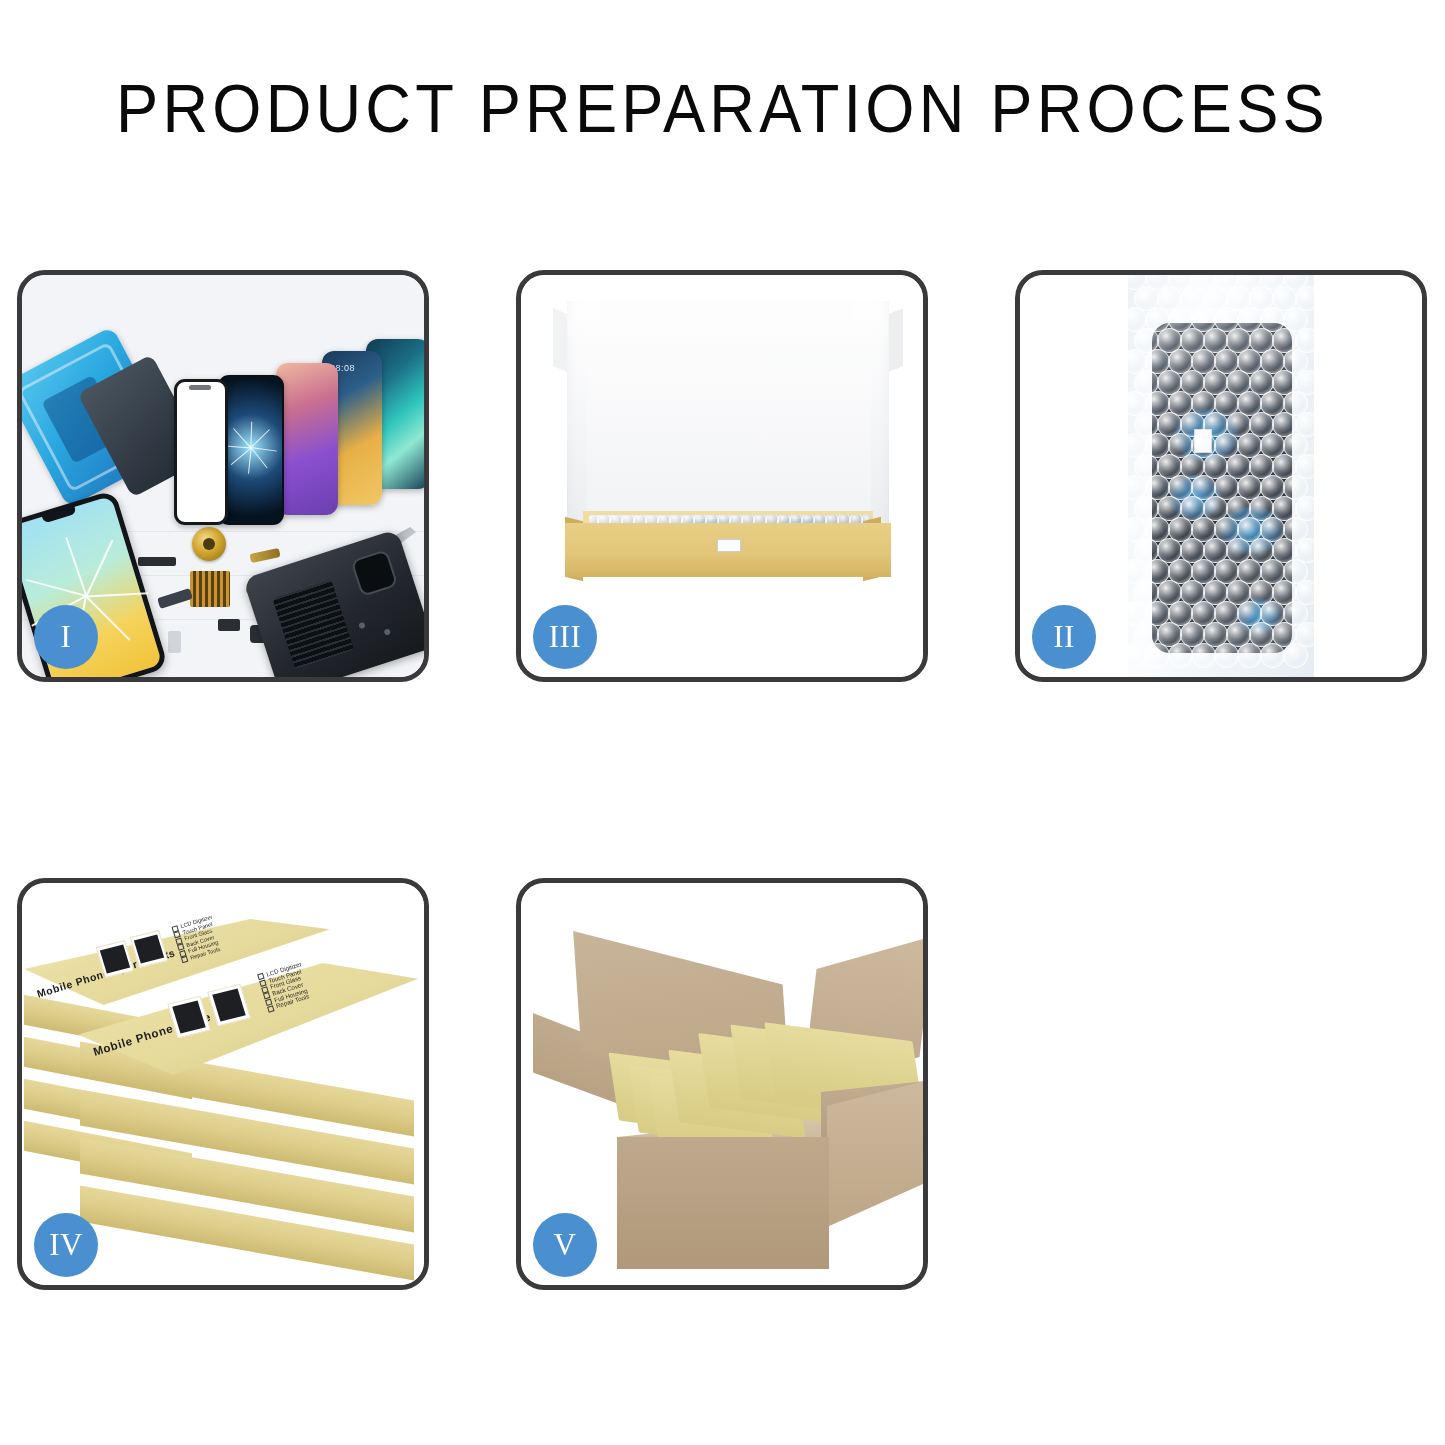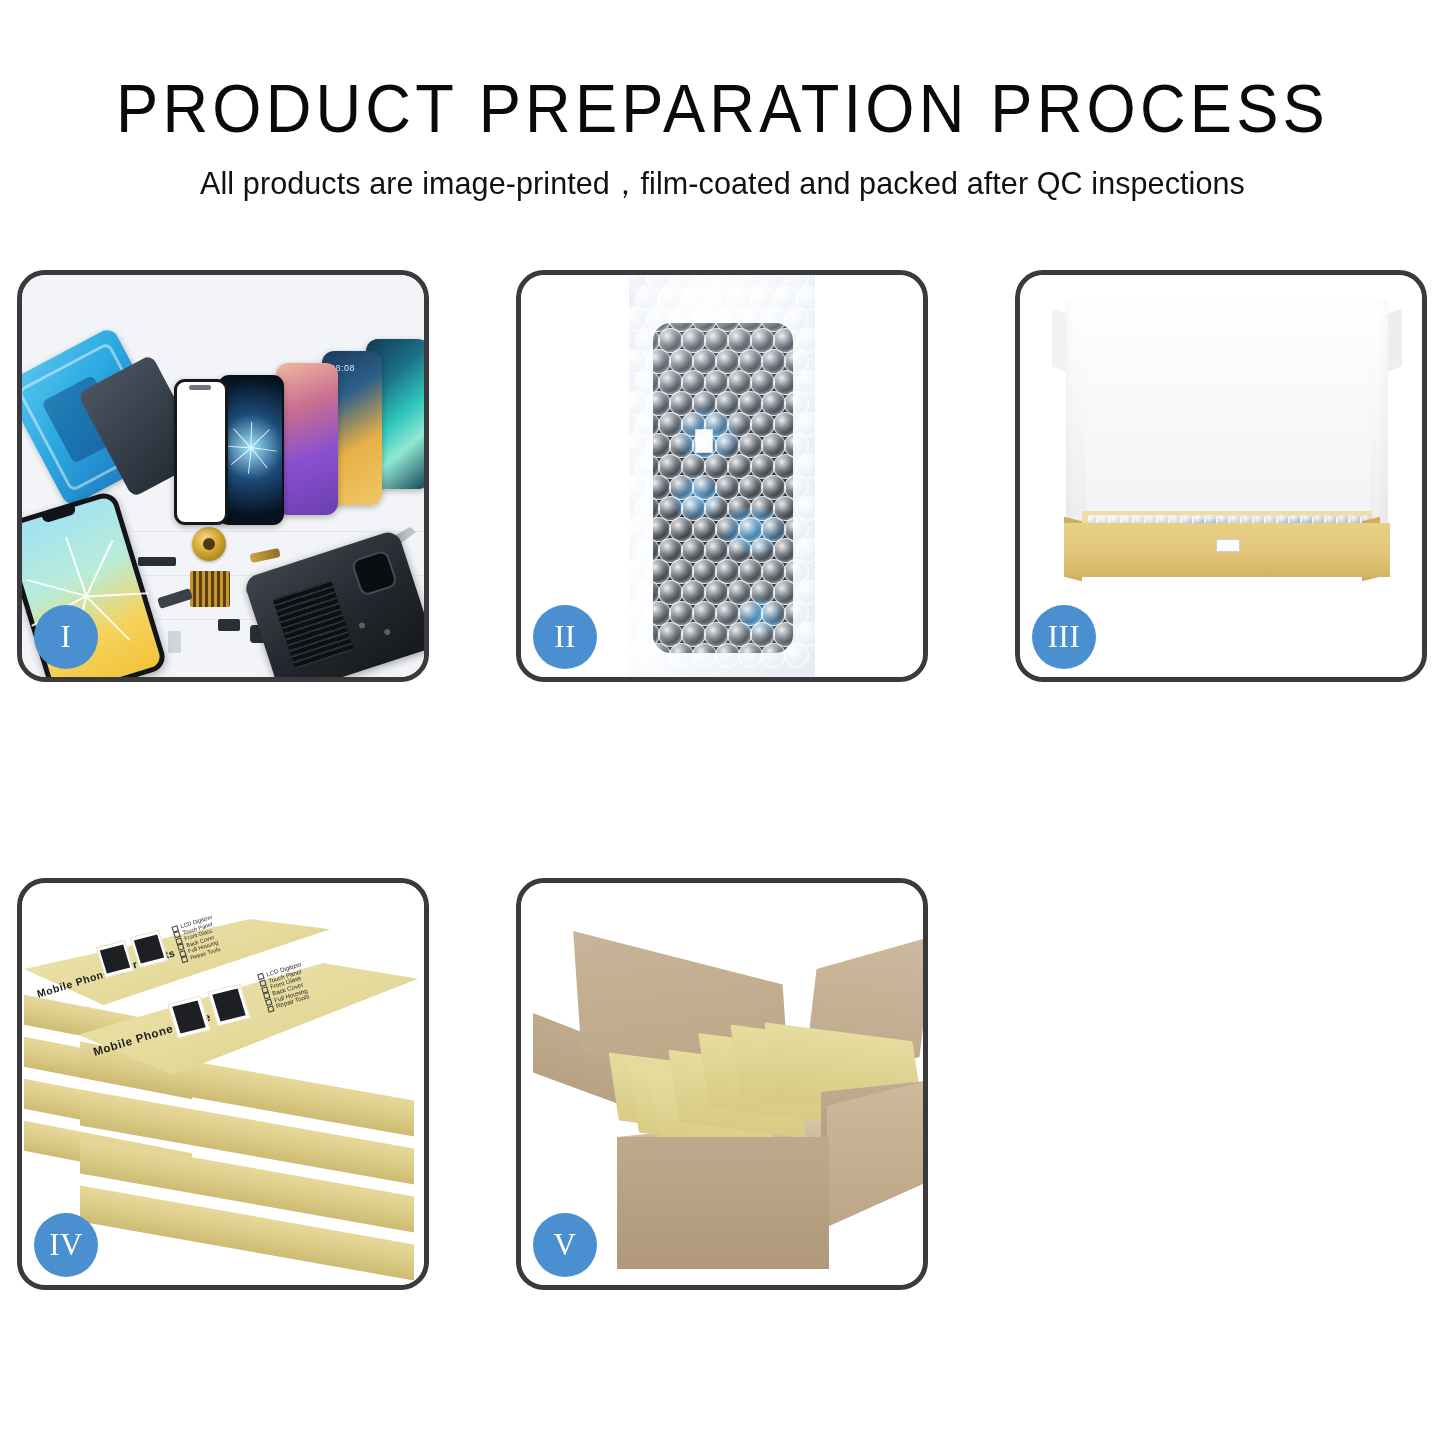--- a/index.html
+++ b/index.html
@@ -412,21 +412,20 @@
     background: linear-gradient(140deg,rgba(235,238,241,.9),rgba(250,251,252,.6));
     clip-path: polygon(60% 0%, 100% 28%, 44% 68%, 0% 36%);
     z-index:0;
   }
 </style>
 </head>
 <body>
 
 <div class="header">
   <div class="title">PRODUCT PREPARATION PROCESS</div>
-  <div class="subtitle">All products are image-printed，film-coated and packed after QC inspections</div>
 </div>
 
 <div class="grid">
 
   <div class="panel">
     <div class="panel-inner p1">
       <div class="strip" style="top:256px"></div>
       <div class="strip" style="top:300px"></div>
       <div class="strip" style="top:344px"></div>
 
@@ -475,20 +474,158 @@
 
       <div class="housing">
         <div class="batt"></div>
         <div class="cam"></div>
         <div class="scr" style="left:96px;top:78px;"></div>
         <div class="scr" style="left:118px;top:92px;"></div>
       </div>
       <div class="tweezer"></div>
     </div>
     <div class="badge">I</div>
+  </div>
+
+  <div class="panel">
+    <div class="panel-inner p3">
+      <div class="lid-back"></div>
+      <div class="lid-flap"></div>
+      <div class="foam"></div>
+      <div class="tray-inner"></div>
+      <div class="wrapped-item">
+        <div class="blue" style="left:96px;"></div>
+        <div class="blue" style="left:190px;"></div>
+        <div class="wi-label"></div>
+      <div class="bb" style="left: -4px; top: -2px; width: 12px; height: 12px;"></div>
+          <div class="bb" style="left: 8px; top: -2px; width: 12px; height: 12px;"></div>
+          <div class="bb" style="left: 20px; top: -2px; width: 12px; height: 12px;"></div>
+          <div class="bb" style="left: 32px; top: -2px; width: 12px; height: 12px;"></div>
+          <div class="bb" style="left: 44px; top: -2px; width: 12px; height: 12px;"></div>
+          <div class="bb" style="left: 56px; top: -2px; width: 12px; height: 12px;"></div>
+          <div class="bb" style="left: 68px; top: -2px; width: 12px; height: 12px;"></div>
+          <div class="bb" style="left: 80px; top: -2px; width: 12px; height: 12px;"></div>
+          <div class="bb" style="left: 92px; top: -2px; width: 12px; height: 12px;"></div>
+          <div class="bb" style="left: 104px; top: -2px; width: 12px; height: 12px;"></div>
+          <div class="bb" style="left: 116px; top: -2px; width: 12px; height: 12px;"></div>
+          <div class="bb" style="left: 128px; top: -2px; width: 12px; height: 12px;"></div>
+          <div class="bb" style="left: 140px; top: -2px; width: 12px; height: 12px;"></div>
+          <div class="bb" style="left: 152px; top: -2px; width: 12px; height: 12px;"></div>
+          <div class="bb" style="left: 164px; top: -2px; width: 12px; height: 12px;"></div>
+          <div class="bb" style="left: 176px; top: -2px; width: 12px; height: 12px;"></div>
+          <div class="bb" style="left: 188px; top: -2px; width: 12px; height: 12px;"></div>
+          <div class="bb" style="left: 200px; top: -2px; width: 12px; height: 12px;"></div>
+          <div class="bb" style="left: 212px; top: -2px; width: 12px; height: 12px;"></div>
+          <div class="bb" style="left: 224px; top: -2px; width: 12px; height: 12px;"></div>
+          <div class="bb" style="left: 236px; top: -2px; width: 12px; height: 12px;"></div>
+          <div class="bb" style="left: 248px; top: -2px; width: 12px; height: 12px;"></div>
+          <div class="bb" style="left: 260px; top: -2px; width: 12px; height: 12px;"></div>
+          <div class="bb" style="left: 272px; top: -2px; width: 12px; height: 12px;"></div>
+          <div class="bb" style="left: 2px; top: 9px; width: 12px; height: 12px;"></div>
+          <div class="bb" style="left: 14px; top: 9px; width: 12px; height: 12px;"></div>
+          <div class="bb" style="left: 26px; top: 9px; width: 12px; height: 12px;"></div>
+          <div class="bb" style="left: 38px; top: 9px; width: 12px; height: 12px;"></div>
+          <div class="bb" style="left: 50px; top: 9px; width: 12px; height: 12px;"></div>
+          <div class="bb" style="left: 62px; top: 9px; width: 12px; height: 12px;"></div>
+          <div class="bb" style="left: 74px; top: 9px; width: 12px; height: 12px;"></div>
+          <div class="bb" style="left: 86px; top: 9px; width: 12px; height: 12px;"></div>
+          <div class="bb" style="left: 98px; top: 9px; width: 12px; height: 12px;"></div>
+          <div class="bb" style="left: 110px; top: 9px; width: 12px; height: 12px;"></div>
+          <div class="bb" style="left: 122px; top: 9px; width: 12px; height: 12px;"></div>
+          <div class="bb" style="left: 134px; top: 9px; width: 12px; height: 12px;"></div>
+          <div class="bb" style="left: 146px; top: 9px; width: 12px; height: 12px;"></div>
+          <div class="bb" style="left: 158px; top: 9px; width: 12px; height: 12px;"></div>
+          <div class="bb" style="left: 170px; top: 9px; width: 12px; height: 12px;"></div>
+          <div class="bb" style="left: 182px; top: 9px; width: 12px; height: 12px;"></div>
+          <div class="bb" style="left: 194px; top: 9px; width: 12px; height: 12px;"></div>
+          <div class="bb" style="left: 206px; top: 9px; width: 12px; height: 12px;"></div>
+          <div class="bb" style="left: 218px; top: 9px; width: 12px; height: 12px;"></div>
+          <div class="bb" style="left: 230px; top: 9px; width: 12px; height: 12px;"></div>
+          <div class="bb" style="left: 242px; top: 9px; width: 12px; height: 12px;"></div>
+          <div class="bb" style="left: 254px; top: 9px; width: 12px; height: 12px;"></div>
+          <div class="bb" style="left: 266px; top: 9px; width: 12px; height: 12px;"></div>
+          <div class="bb" style="left: 278px; top: 9px; width: 12px; height: 12px;"></div>
+          <div class="bb" style="left: -4px; top: 20px; width: 12px; height: 12px;"></div>
+          <div class="bb" style="left: 8px; top: 20px; width: 12px; height: 12px;"></div>
+          <div class="bb" style="left: 20px; top: 20px; width: 12px; height: 12px;"></div>
+          <div class="bb" style="left: 32px; top: 20px; width: 12px; height: 12px;"></div>
+          <div class="bb" style="left: 44px; top: 20px; width: 12px; height: 12px;"></div>
+          <div class="bb" style="left: 56px; top: 20px; width: 12px; height: 12px;"></div>
+          <div class="bb" style="left: 68px; top: 20px; width: 12px; height: 12px;"></div>
+          <div class="bb" style="left: 80px; top: 20px; width: 12px; height: 12px;"></div>
+          <div class="bb" style="left: 92px; top: 20px; width: 12px; height: 12px;"></div>
+          <div class="bb" style="left: 104px; top: 20px; width: 12px; height: 12px;"></div>
+          <div class="bb" style="left: 116px; top: 20px; width: 12px; height: 12px;"></div>
+          <div class="bb" style="left: 128px; top: 20px; width: 12px; height: 12px;"></div>
+          <div class="bb" style="left: 140px; top: 20px; width: 12px; height: 12px;"></div>
+          <div class="bb" style="left: 152px; top: 20px; width: 12px; height: 12px;"></div>
+          <div class="bb" style="left: 164px; top: 20px; width: 12px; height: 12px;"></div>
+          <div class="bb" style="left: 176px; top: 20px; width: 12px; height: 12px;"></div>
+          <div class="bb" style="left: 188px; top: 20px; width: 12px; height: 12px;"></div>
+          <div class="bb" style="left: 200px; top: 20px; width: 12px; height: 12px;"></div>
+          <div class="bb" style="left: 212px; top: 20px; width: 12px; height: 12px;"></div>
+          <div class="bb" style="left: 224px; top: 20px; width: 12px; height: 12px;"></div>
+          <div class="bb" style="left: 236px; top: 20px; width: 12px; height: 12px;"></div>
+          <div class="bb" style="left: 248px; top: 20px; width: 12px; height: 12px;"></div>
+          <div class="bb" style="left: 260px; top: 20px; width: 12px; height: 12px;"></div>
+          <div class="bb" style="left: 272px; top: 20px; width: 12px; height: 12px;"></div>
+          <div class="bb" style="left: 2px; top: 31px; width: 12px; height: 12px;"></div>
+          <div class="bb" style="left: 14px; top: 31px; width: 12px; height: 12px;"></div>
+          <div class="bb" style="left: 26px; top: 31px; width: 12px; height: 12px;"></div>
+          <div class="bb" style="left: 38px; top: 31px; width: 12px; height: 12px;"></div>
+          <div class="bb" style="left: 50px; top: 31px; width: 12px; height: 12px;"></div>
+          <div class="bb" style="left: 62px; top: 31px; width: 12px; height: 12px;"></div>
+          <div class="bb" style="left: 74px; top: 31px; width: 12px; height: 12px;"></div>
+          <div class="bb" style="left: 86px; top: 31px; width: 12px; height: 12px;"></div>
+          <div class="bb" style="left: 98px; top: 31px; width: 12px; height: 12px;"></div>
+          <div class="bb" style="left: 110px; top: 31px; width: 12px; height: 12px;"></div>
+          <div class="bb" style="left: 122px; top: 31px; width: 12px; height: 12px;"></div>
+          <div class="bb" style="left: 134px; top: 31px; width: 12px; height: 12px;"></div>
+          <div class="bb" style="left: 146px; top: 31px; width: 12px; height: 12px;"></div>
+          <div class="bb" style="left: 158px; top: 31px; width: 12px; height: 12px;"></div>
+          <div class="bb" style="left: 170px; top: 31px; width: 12px; height: 12px;"></div>
+          <div class="bb" style="left: 182px; top: 31px; width: 12px; height: 12px;"></div>
+          <div class="bb" style="left: 194px; top: 31px; width: 12px; height: 12px;"></div>
+          <div class="bb" style="left: 206px; top: 31px; width: 12px; height: 12px;"></div>
+          <div class="bb" style="left: 218px; top: 31px; width: 12px; height: 12px;"></div>
+          <div class="bb" style="left: 230px; top: 31px; width: 12px; height: 12px;"></div>
+          <div class="bb" style="left: 242px; top: 31px; width: 12px; height: 12px;"></div>
+          <div class="bb" style="left: 254px; top: 31px; width: 12px; height: 12px;"></div>
+          <div class="bb" style="left: 266px; top: 31px; width: 12px; height: 12px;"></div>
+          <div class="bb" style="left: 278px; top: 31px; width: 12px; height: 12px;"></div>
+          <div class="bb" style="left: -4px; top: 42px; width: 12px; height: 12px;"></div>
+          <div class="bb" style="left: 8px; top: 42px; width: 12px; height: 12px;"></div>
+          <div class="bb" style="left: 20px; top: 42px; width: 12px; height: 12px;"></div>
+          <div class="bb" style="left: 32px; top: 42px; width: 12px; height: 12px;"></div>
+          <div class="bb" style="left: 44px; top: 42px; width: 12px; height: 12px;"></div>
+          <div class="bb" style="left: 56px; top: 42px; width: 12px; height: 12px;"></div>
+          <div class="bb" style="left: 68px; top: 42px; width: 12px; height: 12px;"></div>
+          <div class="bb" style="left: 80px; top: 42px; width: 12px; height: 12px;"></div>
+          <div class="bb" style="left: 92px; top: 42px; width: 12px; height: 12px;"></div>
+          <div class="bb" style="left: 104px; top: 42px; width: 12px; height: 12px;"></div>
+          <div class="bb" style="left: 116px; top: 42px; width: 12px; height: 12px;"></div>
+          <div class="bb" style="left: 128px; top: 42px; width: 12px; height: 12px;"></div>
+          <div class="bb" style="left: 140px; top: 42px; width: 12px; height: 12px;"></div>
+          <div class="bb" style="left: 152px; top: 42px; width: 12px; height: 12px;"></div>
+          <div class="bb" style="left: 164px; top: 42px; width: 12px; height: 12px;"></div>
+          <div class="bb" style="left: 176px; top: 42px; width: 12px; height: 12px;"></div>
+          <div class="bb" style="left: 188px; top: 42px; width: 12px; height: 12px;"></div>
+          <div class="bb" style="left: 200px; top: 42px; width: 12px; height: 12px;"></div>
+          <div class="bb" style="left: 212px; top: 42px; width: 12px; height: 12px;"></div>
+          <div class="bb" style="left: 224px; top: 42px; width: 12px; height: 12px;"></div>
+          <div class="bb" style="left: 236px; top: 42px; width: 12px; height: 12px;"></div>
+          <div class="bb" style="left: 248px; top: 42px; width: 12px; height: 12px;"></div>
+          <div class="bb" style="left: 260px; top: 42px; width: 12px; height: 12px;"></div>
+          <div class="bb" style="left: 272px; top: 42px; width: 12px; height: 12px;"></div>
+        </div>
+      <div class="tray-left"></div>
+      <div class="tray-right"></div>
+      <div class="tray-front"></div>
+    </div>
+    <div class="badge">III</div>
   </div>
 
   <div class="panel">
     <div class="panel-inner p2">
       <div class="bubblebag">
         <div class="inner-prod"></div>
         <div class="blue-blob" style="left:46px;top:140px;width:64px;height:52px;"></div>
         <div class="blue-blob" style="left:42px;top:206px;width:50px;height:44px;"></div>
         <div class="blue-blob" style="left:92px;top:238px;width:62px;height:46px;"></div>
         <div class="blue-blob" style="left:108px;top:330px;width:44px;height:34px;"></div>
@@ -646,158 +783,20 @@
             <div class="bub" style="left: 109px; top: 374px; width: 23px; height: 23px;"></div>
             <div class="bub" style="left: 132px; top: 374px; width: 23px; height: 23px;"></div>
             <div class="bub" style="left: 155px; top: 374px; width: 23px; height: 23px;"></div>
           </div>
       </div>
     </div>
     <div class="badge">II</div>
   </div>
 
   <div class="panel">
-    <div class="panel-inner p3">
-      <div class="lid-back"></div>
-      <div class="lid-flap"></div>
-      <div class="foam"></div>
-      <div class="tray-inner"></div>
-      <div class="wrapped-item">
-        <div class="blue" style="left:96px;"></div>
-        <div class="blue" style="left:190px;"></div>
-        <div class="wi-label"></div>
-      <div class="bb" style="left: -4px; top: -2px; width: 12px; height: 12px;"></div>
-          <div class="bb" style="left: 8px; top: -2px; width: 12px; height: 12px;"></div>
-          <div class="bb" style="left: 20px; top: -2px; width: 12px; height: 12px;"></div>
-          <div class="bb" style="left: 32px; top: -2px; width: 12px; height: 12px;"></div>
-          <div class="bb" style="left: 44px; top: -2px; width: 12px; height: 12px;"></div>
-          <div class="bb" style="left: 56px; top: -2px; width: 12px; height: 12px;"></div>
-          <div class="bb" style="left: 68px; top: -2px; width: 12px; height: 12px;"></div>
-          <div class="bb" style="left: 80px; top: -2px; width: 12px; height: 12px;"></div>
-          <div class="bb" style="left: 92px; top: -2px; width: 12px; height: 12px;"></div>
-          <div class="bb" style="left: 104px; top: -2px; width: 12px; height: 12px;"></div>
-          <div class="bb" style="left: 116px; top: -2px; width: 12px; height: 12px;"></div>
-          <div class="bb" style="left: 128px; top: -2px; width: 12px; height: 12px;"></div>
-          <div class="bb" style="left: 140px; top: -2px; width: 12px; height: 12px;"></div>
-          <div class="bb" style="left: 152px; top: -2px; width: 12px; height: 12px;"></div>
-          <div class="bb" style="left: 164px; top: -2px; width: 12px; height: 12px;"></div>
-          <div class="bb" style="left: 176px; top: -2px; width: 12px; height: 12px;"></div>
-          <div class="bb" style="left: 188px; top: -2px; width: 12px; height: 12px;"></div>
-          <div class="bb" style="left: 200px; top: -2px; width: 12px; height: 12px;"></div>
-          <div class="bb" style="left: 212px; top: -2px; width: 12px; height: 12px;"></div>
-          <div class="bb" style="left: 224px; top: -2px; width: 12px; height: 12px;"></div>
-          <div class="bb" style="left: 236px; top: -2px; width: 12px; height: 12px;"></div>
-          <div class="bb" style="left: 248px; top: -2px; width: 12px; height: 12px;"></div>
-          <div class="bb" style="left: 260px; top: -2px; width: 12px; height: 12px;"></div>
-          <div class="bb" style="left: 272px; top: -2px; width: 12px; height: 12px;"></div>
-          <div class="bb" style="left: 2px; top: 9px; width: 12px; height: 12px;"></div>
-          <div class="bb" style="left: 14px; top: 9px; width: 12px; height: 12px;"></div>
-          <div class="bb" style="left: 26px; top: 9px; width: 12px; height: 12px;"></div>
-          <div class="bb" style="left: 38px; top: 9px; width: 12px; height: 12px;"></div>
-          <div class="bb" style="left: 50px; top: 9px; width: 12px; height: 12px;"></div>
-          <div class="bb" style="left: 62px; top: 9px; width: 12px; height: 12px;"></div>
-          <div class="bb" style="left: 74px; top: 9px; width: 12px; height: 12px;"></div>
-          <div class="bb" style="left: 86px; top: 9px; width: 12px; height: 12px;"></div>
-          <div class="bb" style="left: 98px; top: 9px; width: 12px; height: 12px;"></div>
-          <div class="bb" style="left: 110px; top: 9px; width: 12px; height: 12px;"></div>
-          <div class="bb" style="left: 122px; top: 9px; width: 12px; height: 12px;"></div>
-          <div class="bb" style="left: 134px; top: 9px; width: 12px; height: 12px;"></div>
-          <div class="bb" style="left: 146px; top: 9px; width: 12px; height: 12px;"></div>
-          <div class="bb" style="left: 158px; top: 9px; width: 12px; height: 12px;"></div>
-          <div class="bb" style="left: 170px; top: 9px; width: 12px; height: 12px;"></div>
-          <div class="bb" style="left: 182px; top: 9px; width: 12px; height: 12px;"></div>
-          <div class="bb" style="left: 194px; top: 9px; width: 12px; height: 12px;"></div>
-          <div class="bb" style="left: 206px; top: 9px; width: 12px; height: 12px;"></div>
-          <div class="bb" style="left: 218px; top: 9px; width: 12px; height: 12px;"></div>
-          <div class="bb" style="left: 230px; top: 9px; width: 12px; height: 12px;"></div>
-          <div class="bb" style="left: 242px; top: 9px; width: 12px; height: 12px;"></div>
-          <div class="bb" style="left: 254px; top: 9px; width: 12px; height: 12px;"></div>
-          <div class="bb" style="left: 266px; top: 9px; width: 12px; height: 12px;"></div>
-          <div class="bb" style="left: 278px; top: 9px; width: 12px; height: 12px;"></div>
-          <div class="bb" style="left: -4px; top: 20px; width: 12px; height: 12px;"></div>
-          <div class="bb" style="left: 8px; top: 20px; width: 12px; height: 12px;"></div>
-          <div class="bb" style="left: 20px; top: 20px; width: 12px; height: 12px;"></div>
-          <div class="bb" style="left: 32px; top: 20px; width: 12px; height: 12px;"></div>
-          <div class="bb" style="left: 44px; top: 20px; width: 12px; height: 12px;"></div>
-          <div class="bb" style="left: 56px; top: 20px; width: 12px; height: 12px;"></div>
-          <div class="bb" style="left: 68px; top: 20px; width: 12px; height: 12px;"></div>
-          <div class="bb" style="left: 80px; top: 20px; width: 12px; height: 12px;"></div>
-          <div class="bb" style="left: 92px; top: 20px; width: 12px; height: 12px;"></div>
-          <div class="bb" style="left: 104px; top: 20px; width: 12px; height: 12px;"></div>
-          <div class="bb" style="left: 116px; top: 20px; width: 12px; height: 12px;"></div>
-          <div class="bb" style="left: 128px; top: 20px; width: 12px; height: 12px;"></div>
-          <div class="bb" style="left: 140px; top: 20px; width: 12px; height: 12px;"></div>
-          <div class="bb" style="left: 152px; top: 20px; width: 12px; height: 12px;"></div>
-          <div class="bb" style="left: 164px; top: 20px; width: 12px; height: 12px;"></div>
-          <div class="bb" style="left: 176px; top: 20px; width: 12px; height: 12px;"></div>
-          <div class="bb" style="left: 188px; top: 20px; width: 12px; height: 12px;"></div>
-          <div class="bb" style="left: 200px; top: 20px; width: 12px; height: 12px;"></div>
-          <div class="bb" style="left: 212px; top: 20px; width: 12px; height: 12px;"></div>
-          <div class="bb" style="left: 224px; top: 20px; width: 12px; height: 12px;"></div>
-          <div class="bb" style="left: 236px; top: 20px; width: 12px; height: 12px;"></div>
-          <div class="bb" style="left: 248px; top: 20px; width: 12px; height: 12px;"></div>
-          <div class="bb" style="left: 260px; top: 20px; width: 12px; height: 12px;"></div>
-          <div class="bb" style="left: 272px; top: 20px; width: 12px; height: 12px;"></div>
-          <div class="bb" style="left: 2px; top: 31px; width: 12px; height: 12px;"></div>
-          <div class="bb" style="left: 14px; top: 31px; width: 12px; height: 12px;"></div>
-          <div class="bb" style="left: 26px; top: 31px; width: 12px; height: 12px;"></div>
-          <div class="bb" style="left: 38px; top: 31px; width: 12px; height: 12px;"></div>
-          <div class="bb" style="left: 50px; top: 31px; width: 12px; height: 12px;"></div>
-          <div class="bb" style="left: 62px; top: 31px; width: 12px; height: 12px;"></div>
-          <div class="bb" style="left: 74px; top: 31px; width: 12px; height: 12px;"></div>
-          <div class="bb" style="left: 86px; top: 31px; width: 12px; height: 12px;"></div>
-          <div class="bb" style="left: 98px; top: 31px; width: 12px; height: 12px;"></div>
-          <div class="bb" style="left: 110px; top: 31px; width: 12px; height: 12px;"></div>
-          <div class="bb" style="left: 122px; top: 31px; width: 12px; height: 12px;"></div>
-          <div class="bb" style="left: 134px; top: 31px; width: 12px; height: 12px;"></div>
-          <div class="bb" style="left: 146px; top: 31px; width: 12px; height: 12px;"></div>
-          <div class="bb" style="left: 158px; top: 31px; width: 12px; height: 12px;"></div>
-          <div class="bb" style="left: 170px; top: 31px; width: 12px; height: 12px;"></div>
-          <div class="bb" style="left: 182px; top: 31px; width: 12px; height: 12px;"></div>
-          <div class="bb" style="left: 194px; top: 31px; width: 12px; height: 12px;"></div>
-          <div class="bb" style="left: 206px; top: 31px; width: 12px; height: 12px;"></div>
-          <div class="bb" style="left: 218px; top: 31px; width: 12px; height: 12px;"></div>
-          <div class="bb" style="left: 230px; top: 31px; width: 12px; height: 12px;"></div>
-          <div class="bb" style="left: 242px; top: 31px; width: 12px; height: 12px;"></div>
-          <div class="bb" style="left: 254px; top: 31px; width: 12px; height: 12px;"></div>
-          <div class="bb" style="left: 266px; top: 31px; width: 12px; height: 12px;"></div>
-          <div class="bb" style="left: 278px; top: 31px; width: 12px; height: 12px;"></div>
-          <div class="bb" style="left: -4px; top: 42px; width: 12px; height: 12px;"></div>
-          <div class="bb" style="left: 8px; top: 42px; width: 12px; height: 12px;"></div>
-          <div class="bb" style="left: 20px; top: 42px; width: 12px; height: 12px;"></div>
-          <div class="bb" style="left: 32px; top: 42px; width: 12px; height: 12px;"></div>
-          <div class="bb" style="left: 44px; top: 42px; width: 12px; height: 12px;"></div>
-          <div class="bb" style="left: 56px; top: 42px; width: 12px; height: 12px;"></div>
-          <div class="bb" style="left: 68px; top: 42px; width: 12px; height: 12px;"></div>
-          <div class="bb" style="left: 80px; top: 42px; width: 12px; height: 12px;"></div>
-          <div class="bb" style="left: 92px; top: 42px; width: 12px; height: 12px;"></div>
-          <div class="bb" style="left: 104px; top: 42px; width: 12px; height: 12px;"></div>
-          <div class="bb" style="left: 116px; top: 42px; width: 12px; height: 12px;"></div>
-          <div class="bb" style="left: 128px; top: 42px; width: 12px; height: 12px;"></div>
-          <div class="bb" style="left: 140px; top: 42px; width: 12px; height: 12px;"></div>
-          <div class="bb" style="left: 152px; top: 42px; width: 12px; height: 12px;"></div>
-          <div class="bb" style="left: 164px; top: 42px; width: 12px; height: 12px;"></div>
-          <div class="bb" style="left: 176px; top: 42px; width: 12px; height: 12px;"></div>
-          <div class="bb" style="left: 188px; top: 42px; width: 12px; height: 12px;"></div>
-          <div class="bb" style="left: 200px; top: 42px; width: 12px; height: 12px;"></div>
-          <div class="bb" style="left: 212px; top: 42px; width: 12px; height: 12px;"></div>
-          <div class="bb" style="left: 224px; top: 42px; width: 12px; height: 12px;"></div>
-          <div class="bb" style="left: 236px; top: 42px; width: 12px; height: 12px;"></div>
-          <div class="bb" style="left: 248px; top: 42px; width: 12px; height: 12px;"></div>
-          <div class="bb" style="left: 260px; top: 42px; width: 12px; height: 12px;"></div>
-          <div class="bb" style="left: 272px; top: 42px; width: 12px; height: 12px;"></div>
-        </div>
-      <div class="tray-left"></div>
-      <div class="tray-right"></div>
-      <div class="tray-front"></div>
-    </div>
-    <div class="badge">III</div>
-  </div>
-
-  <div class="panel">
     <div class="panel-inner p4">
       <div class="boxstack">
 
         <div class="gbox" style="left:2px;top:128px;width:168px;height:30px;transform:skewY(11deg);"></div>
         <div class="gbox" style="left:2px;top:170px;width:168px;height:30px;transform:skewY(11deg);"></div>
         <div class="gbox" style="left:2px;top:212px;width:168px;height:30px;transform:skewY(11deg);"></div>
         <div class="gbox" style="left:2px;top:254px;width:168px;height:30px;transform:skewY(11deg);"></div>
 
         <div class="gtop" style="left:2px;top:36px;width:306px;height:86px;clip-path:polygon(0% 58%,74% 0%,100% 12%,26% 100%);"></div>
         <div class="lbl-brand" style="left:12px;top:84px;font-size:10.5px;transform:rotate(-17deg);letter-spacing:.6px;">Mobile Phone Spare Parts</div>

